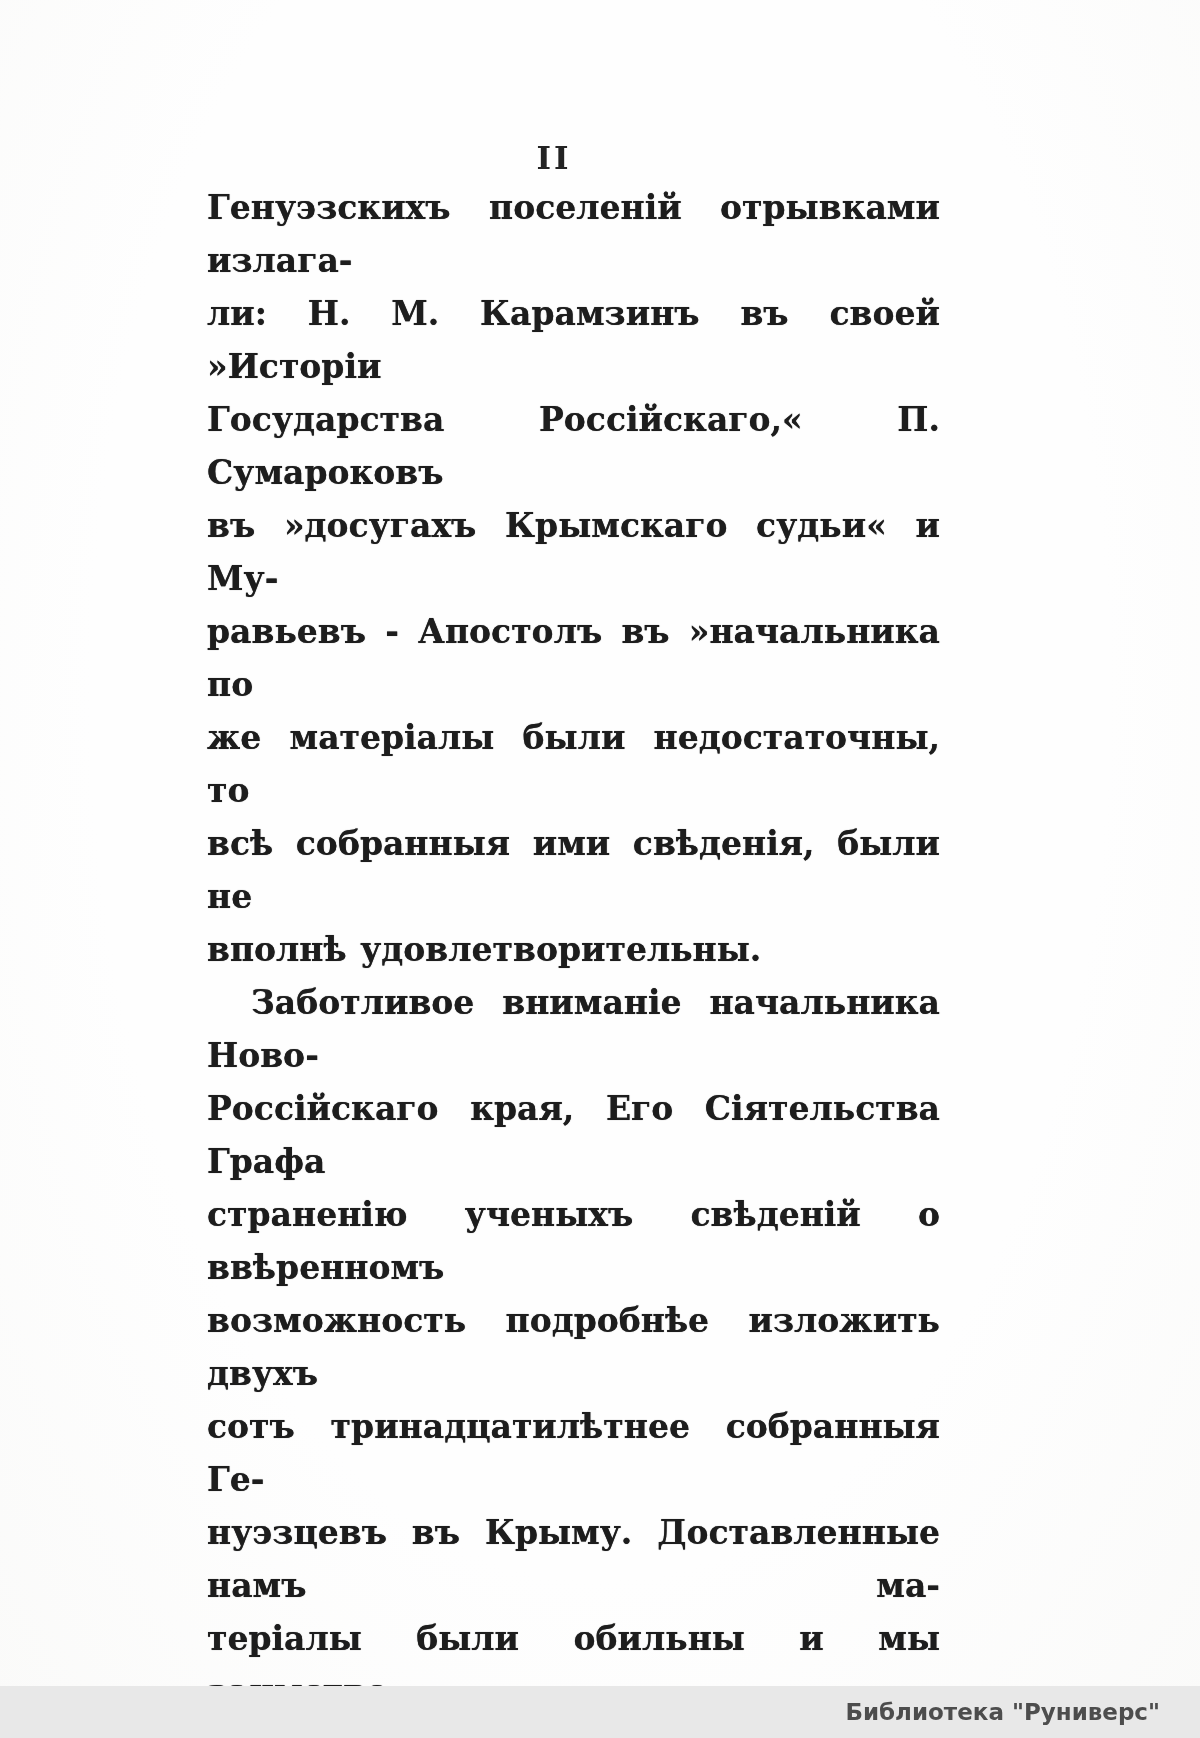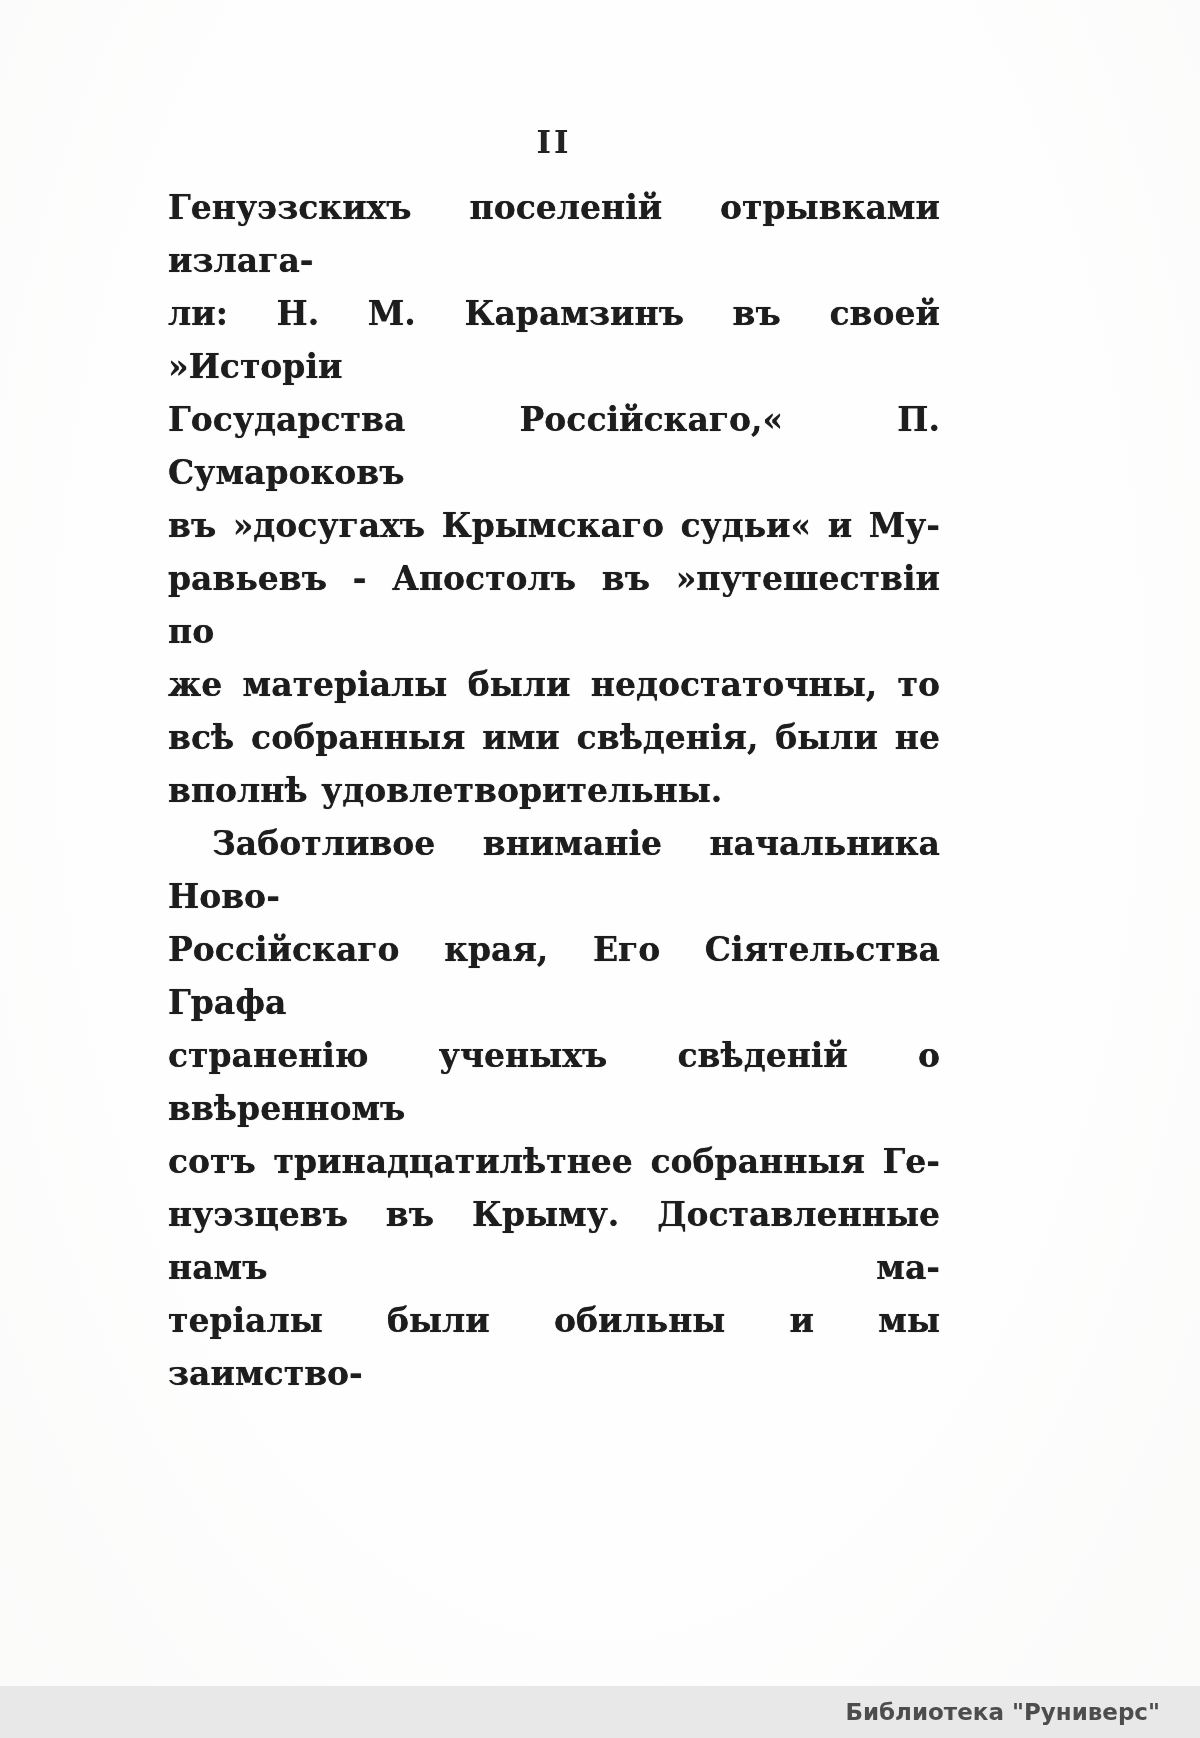--- a/index.html
+++ b/index.html
@@ -15,21 +15,21 @@
     overflow: hidden;
   }
   .scan-page {
     position: absolute;
     inset: 0;
     background:
       radial-gradient(ellipse at 50% 40%, #fefefe 60%, #fafaf9 100%);
   }
   .page-number {
     position: absolute;
-    top: 124px;
+    top: 140px;
     left: 170px;
     width: 768px;
     text-align: center;
     font-size: 31px;
     font-weight: bold;
     letter-spacing: 3px;
     color: #232323;
   }
   .text-block {
     position: absolute;
@@ -39,20 +39,21 @@
     font-size: 33px;
     font-weight: bold;
     line-height: 53px;
     color: #1d1d1d;
     text-shadow: 0 0 0.7px rgba(20,20,20,0.85);
   }
   .line {
     text-align: justify;
     text-align-last: justify;
     word-spacing: 2px;
+    margin-left: 39px;
   }
   .line.last {
     text-align: center;
     text-align-last: left;
   }
   .line.indent {
     text-indent: 44px;
   }
   .footer-bar {
     position: absolute;
@@ -79,27 +80,28 @@
 
 <div class="scan-page">
 
   <div class="page-number">II</div>
 
   <div class="text-block">
       <div class="line">Генуэзскихъ поселеній отрывками излага-</div>
       <div class="line">ли: Н. М. Карамзинъ въ своей »Исторіи</div>
       <div class="line">Государства Россійскаго,« П. Сумароковъ</div>
       <div class="line">въ »досугахъ Крымскаго судьи« и Му-</div>
-      <div class="line">равьевъ - Апостолъ въ »путешествіи по</div>
+      <div class="line">равьевъ - Апостолъ въ »начальника по</div>
       <div class="line">же матеріалы были недостаточны, то</div>
       <div class="line">всѣ собранныя ими свѣденія, были не</div>
       <div class="line last">вполнѣ удовлетворительны.</div>
       <div class="line indent">Заботливое вниманіе начальника Ново-</div>
       <div class="line">Россійскаго края, Его Сіятельства Графа</div>
       <div class="line">страненію ученыхъ свѣденій о ввѣренномъ</div>
+      <div class="line">возможность подробнѣе изложить двухъ</div>
       <div class="line">сотъ тринадцатилѣтнее собранныя Ге-</div>
       <div class="line">нуэзцевъ въ Крыму. Доставленные намъ ма-</div>
       <div class="line">теріалы были обильны и мы заимство-</div>
     </div>
 
   <div class="footer-bar">
     <span class="footer-watermark">Библиотека "Руниверс"</span>
   </div>
 
 </div>

